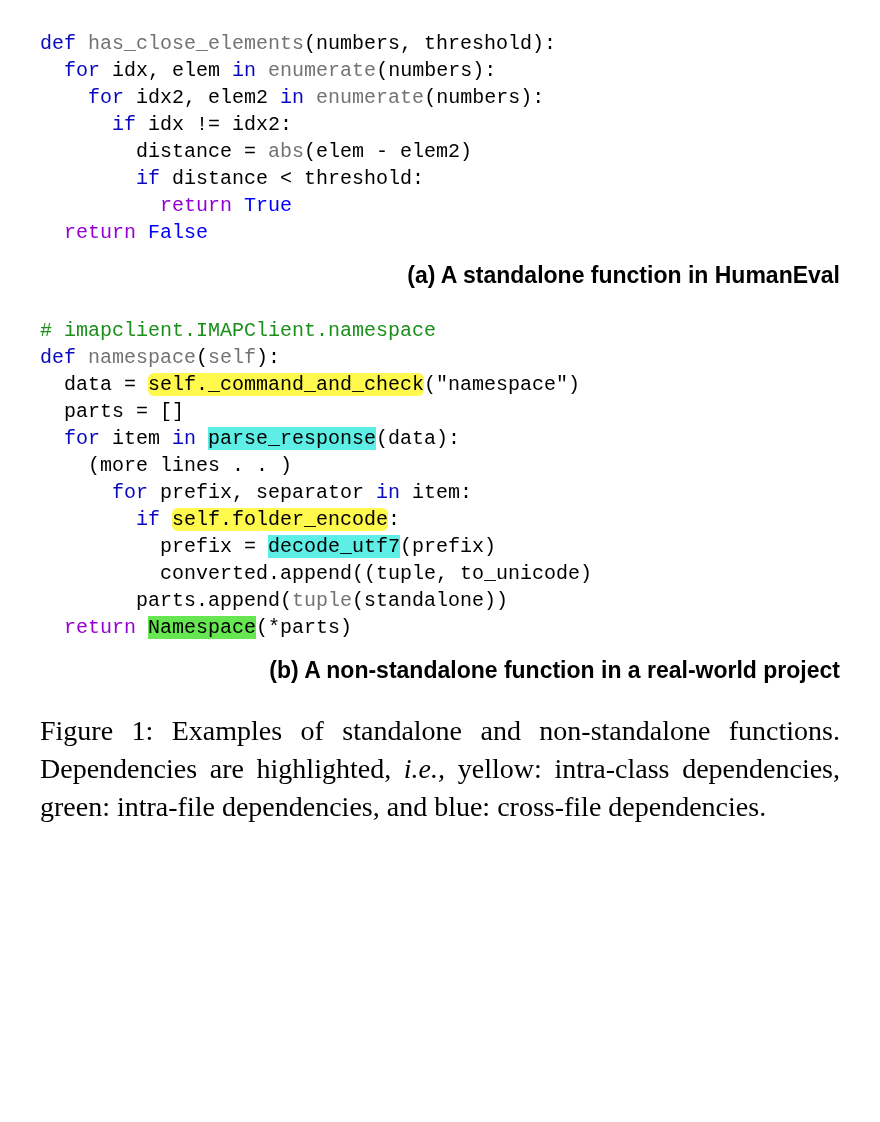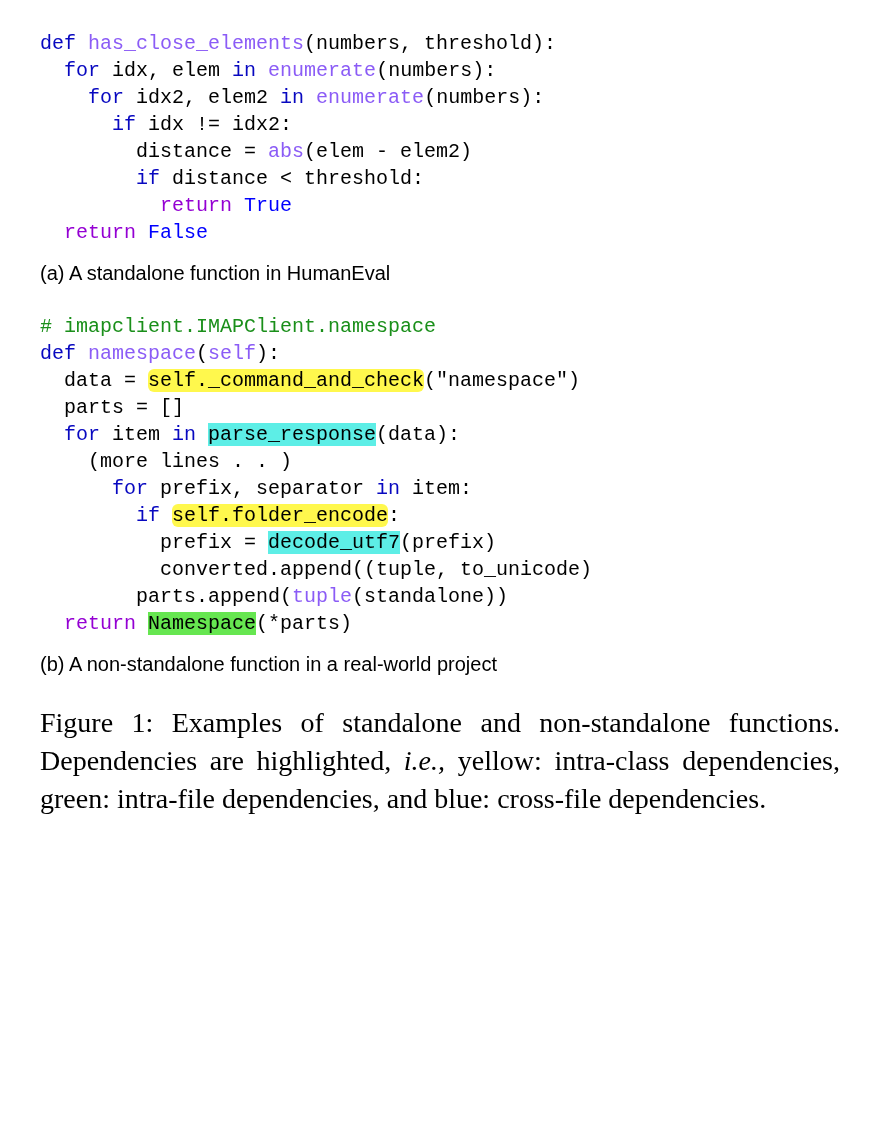--- a/index.html
+++ b/index.html
@@ -12,34 +12,34 @@
   }
   .code-block {
     font-family: "Menlo", "Consolas", "Courier New", monospace;
     font-size: 20px;
     line-height: 1.35;
     white-space: pre;
     margin-bottom: 16px;
   }
   .caption-sub {
     font-family: "Helvetica Neue", Arial, sans-serif;
-    font-weight: 400;
-    text-align: left;
-    font-size: 20px;
+    font-weight: 700;
+    text-align: right;
+    font-size: 23px;
     margin: 14px 0 28px 0;
   }
   .caption-main {
     font-size: 28px;
     line-height: 1.35;
     margin-top: 16px;
     text-align: justify;
   }
   .kw   { color: #0808c0; }   
   .kw2  { color: #9400d3; }   
-  .fn   { color: #8b5cf6; }   
+  .fn   { color: #737373; }   
   .bi   { color: #0000ff; }
   .cmt  { color: #1a8f1a; }
   .hl-yellow { background: #fff84d; border-radius: 6px; }
   .hl-cyan   { background: #5deee6; }
   .hl-green  { background: #66e650; }
   .ital { font-style: italic; }
 </style>
 </head>
 <body>
 

